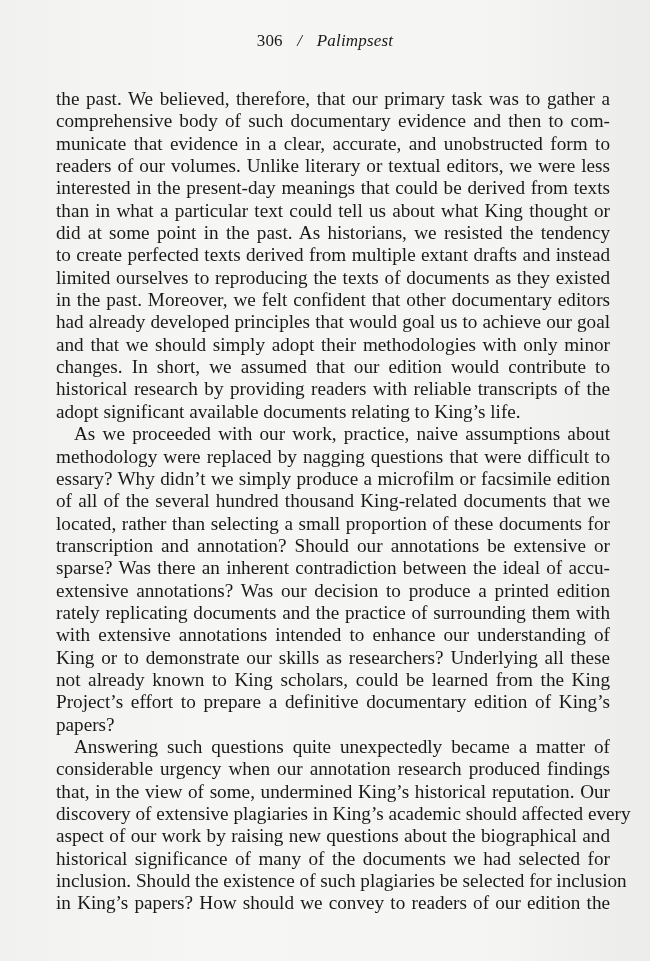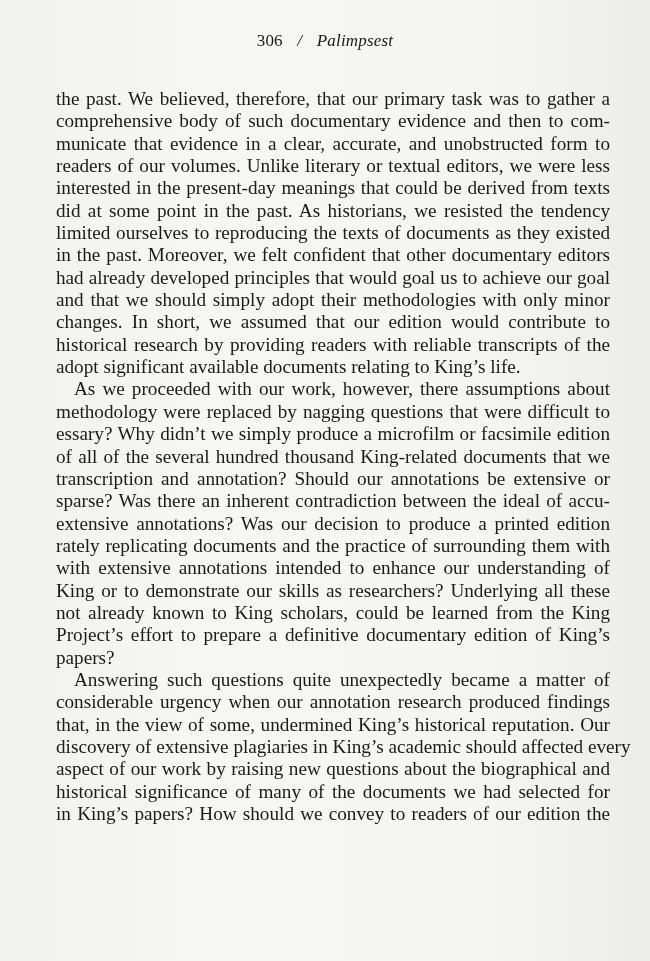--- a/index.html
+++ b/index.html
@@ -69,50 +69,54 @@
   </div>
 
   <div class="body-text">
 
     <div>
       <span class="line">the past. We believed, therefore, that our primary task was to gather a</span>
       <span class="line">comprehensive body of such documentary evidence and then to com-</span>
       <span class="line">municate that evidence in a clear, accurate, and unobstructed form to</span>
       <span class="line">readers of our volumes. Unlike literary or textual editors, we were less</span>
       <span class="line">interested in the present-day meanings that could be derived from texts</span>
+      <span class="line">than in what a particular text could tell us about what King thought or</span>
       <span class="line">did at some point in the past. As historians, we resisted the tendency</span>
+      <span class="line">to create perfected texts derived from multiple extant drafts and instead</span>
       <span class="line">limited ourselves to reproducing the texts of documents as they existed</span>
       <span class="line">in the past. Moreover, we felt confident that other documentary editors</span>
       <span class="line">had already developed principles that would goal us to achieve our goal</span>
       <span class="line">and that we should simply adopt their methodologies with only minor</span>
       <span class="line">changes. In short, we assumed that our edition would contribute to</span>
       <span class="line">historical research by providing readers with reliable transcripts of the</span>
       <span class="line last">adopt significant available documents relating to King’s life.</span>
     </div>
 
     <div>
-      <span class="line indent">As we proceeded with our work, however, there assumptions about</span>
+      <span class="line indent">As we proceeded with our work, practice, naive assumptions about</span>
       <span class="line">methodology were replaced by nagging questions that were difficult to</span>
       <span class="line">essary? Why didn’t we simply produce a microfilm or facsimile edition</span>
       <span class="line">of all of the several hundred thousand King-related documents that we</span>
+      <span class="line">located, rather than selecting a small proportion of these documents for</span>
       <span class="line">transcription and annotation? Should our annotations be extensive or</span>
       <span class="line">sparse? Was there an inherent contradiction between the ideal of accu-</span>
       <span class="line">extensive annotations? Was our decision to produce a printed edition</span>
       <span class="line">rately replicating documents and the practice of surrounding them with</span>
       <span class="line">with extensive annotations intended to enhance our understanding of</span>
       <span class="line">King or to demonstrate our skills as researchers? Underlying all these</span>
       <span class="line">not already known to King scholars, could be learned from the King</span>
       <span class="line">Project’s effort to prepare a definitive documentary edition of King’s</span>
       <span class="line last">papers?</span>
     </div>
 
     <div>
       <span class="line indent">Answering such questions quite unexpectedly became a matter of</span>
       <span class="line">considerable urgency when our annotation research produced findings</span>
       <span class="line">that, in the view of some, undermined King’s historical reputation. Our</span>
       <span class="line">discovery of extensive plagiaries in King’s academic should affected every</span>
       <span class="line">aspect of our work by raising new questions about the biographical and</span>
       <span class="line">historical significance of many of the documents we had selected for</span>
+      <span class="line">inclusion. Should the existence of such plagiaries be selected for inclusion</span>
       <span class="line">in King’s papers? How should we convey to readers of our edition the</span>
     </div>
 
   </div>
 </div>
 
 </body></html>

